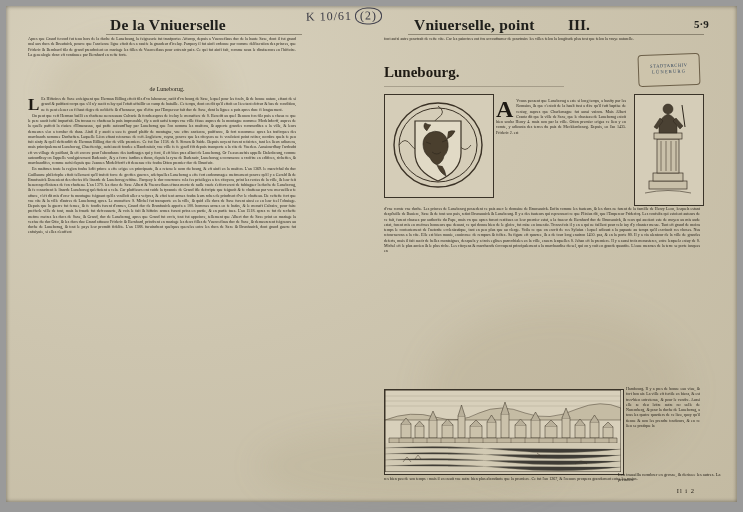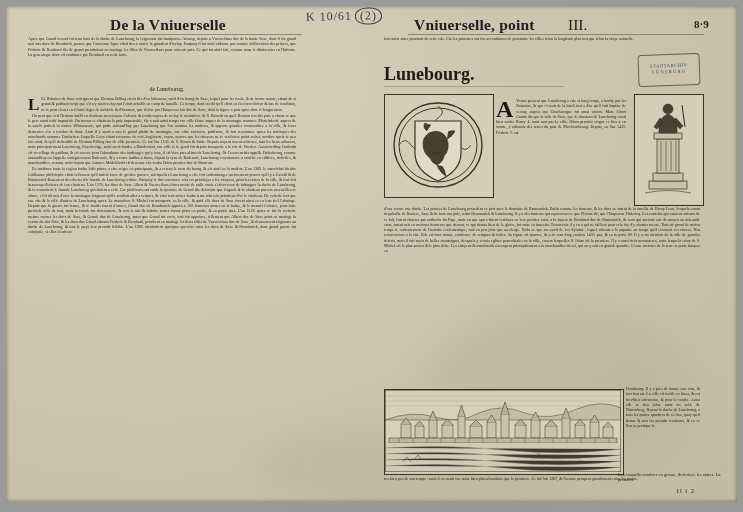--- a/index.html
+++ b/index.html
@@ -114,21 +114,21 @@
     font-size: 6px;
     color: #1f1b14;
   }
 
   
   #title-right {
     position: absolute;
     left: 378px;
     top: 58px;
     width: 200px;
-    font-size: 18px;
+    font-size: 15px;
     font-weight: bold;
     color: #1f1b14;
   }
 
   
   #lmain { left: 22px; top: 90px; width: 268px; }
 
   
   .dropcap {
     float: left;
@@ -207,22 +207,22 @@
     <div class="stain s1"></div>
     <div class="stain s2"></div>
     <div class="stain s3"></div>
 
     <div id="annotation">
       <span>K 10/61</span><span class="circ">(2)</span>
     </div>
 
     <div class="hdr" id="hdr-left">De la Vniuerselle</div>
     <div class="hdr" id="hdr-right">Vniuerselle, point</div>
-    <div class="hdr" id="hdr-book" style="left:562px;top:10px;font-size:15.5px;font-weight:normal;">III.</div>
-    <div class="hdr" id="folio">8·9</div>
+    <div class="hdr" id="hdr-book" style="left:562px;top:10px;font-size:15.5px;font-weight:bold;">III.</div>
+    <div class="hdr" id="folio">5·9</div>
     <div class="rule" style="left:100px;top:28px;width:196px;"></div>
     <div class="rule" style="left:402px;top:28px;width:296px;"></div>
 
     <div class="col" id="ltop">
       <p class="noind">Apres que Grand fecond fut tenu hors de la duche de Lunebourg, la feigneurie fut tranfportee Aftucqs, depuis a Vuenceflaus duc de la haute Saxe, dont il fut grand mal aux ducs de Bruufuick, pource que l'ancienne ligne eftoit des a cauife la grandeur d'iceluy. Parquoy il fut ainfi ordonne par comme deliberation des princes, que Frideric &amp; Bernhard filz de grand prendroient en mariage les filles de Vuenceflaus pour entrenir paix. Ce qui fut ainfi fait, comme nous le dirafaerons en l'hiftoire. La genealogie donc eft continuee par Bernhard en cefte forte.</p>
     </div>
 
     <div id="subtitle-left">de Luneborug.</div>
 
     <div class="col" id="lmain">

